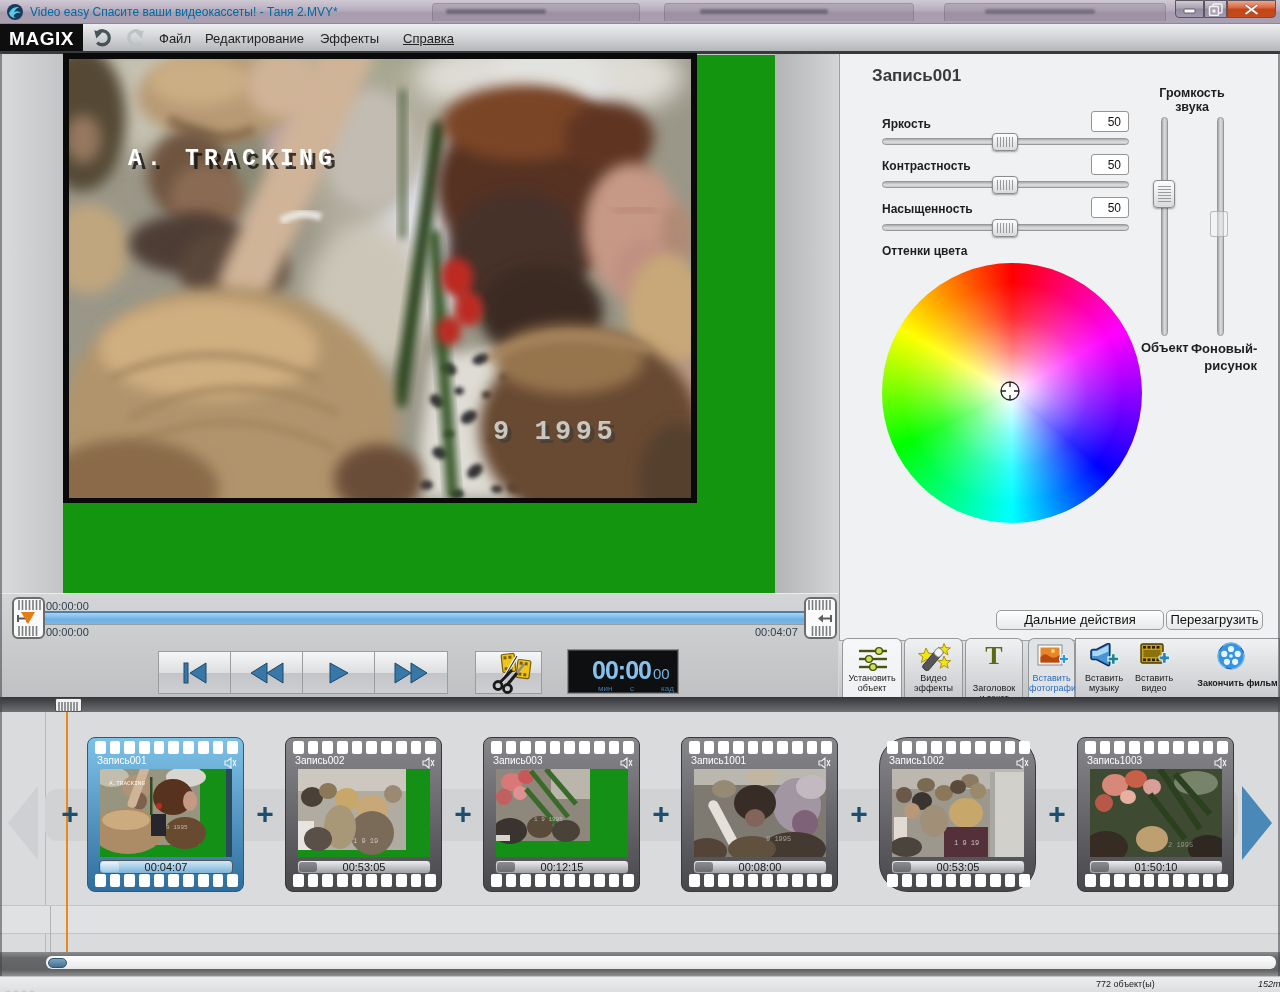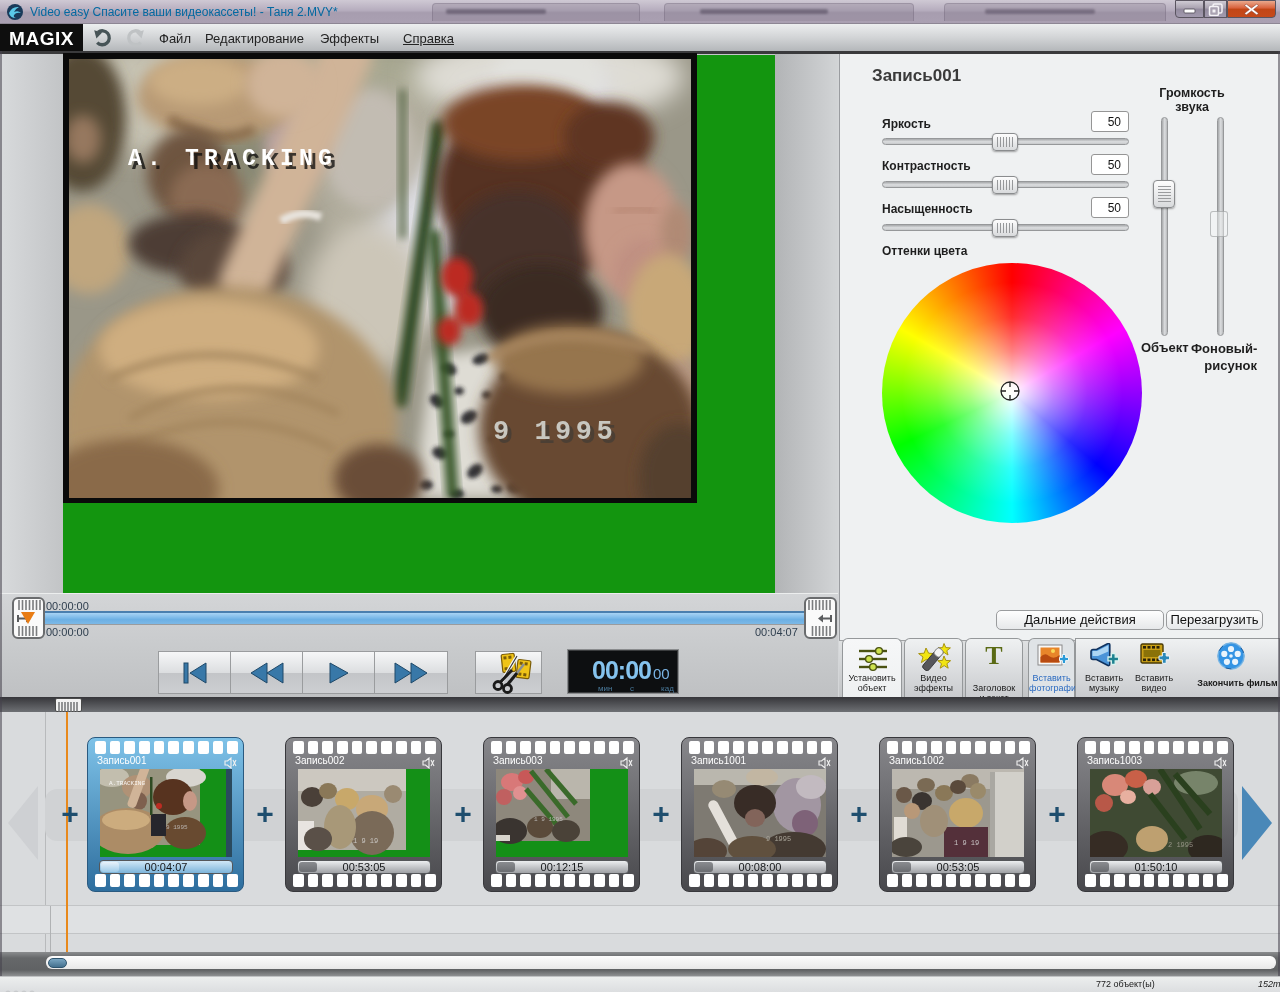--- a/index.html
+++ b/index.html
@@ -749,21 +749,21 @@
       <i class="hole"></i>
       <i class="hole"></i>
       <i class="hole"></i>
       <i class="hole"></i>
       <i class="hole"></i>
       <i class="hole"></i>
       <i class="hole"></i>
       <i class="hole"></i>
     </div>
 </div>
-<div class="abs clip gray" style="left:879px;">
+<div class="abs clip gray" style="left:879px;border-radius:29px;">
   <div class="abs holes">
       <i class="hole"></i>
       <i class="hole"></i>
       <i class="hole"></i>
       <i class="hole"></i>
       <i class="hole"></i>
       <i class="hole"></i>
       <i class="hole"></i>
       <i class="hole"></i>
       <i class="hole"></i>

